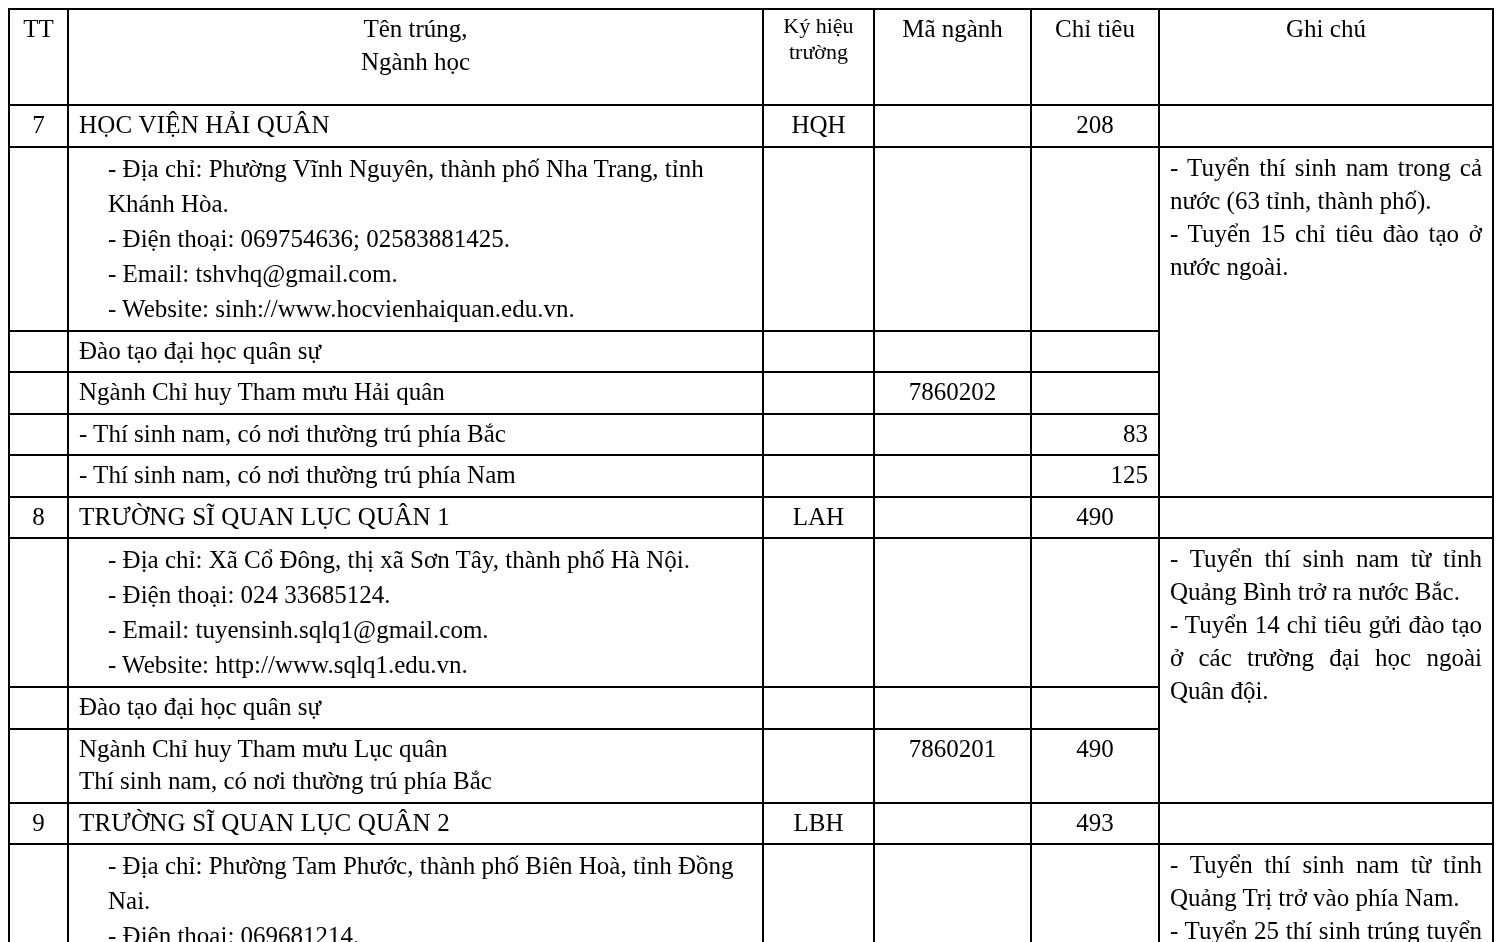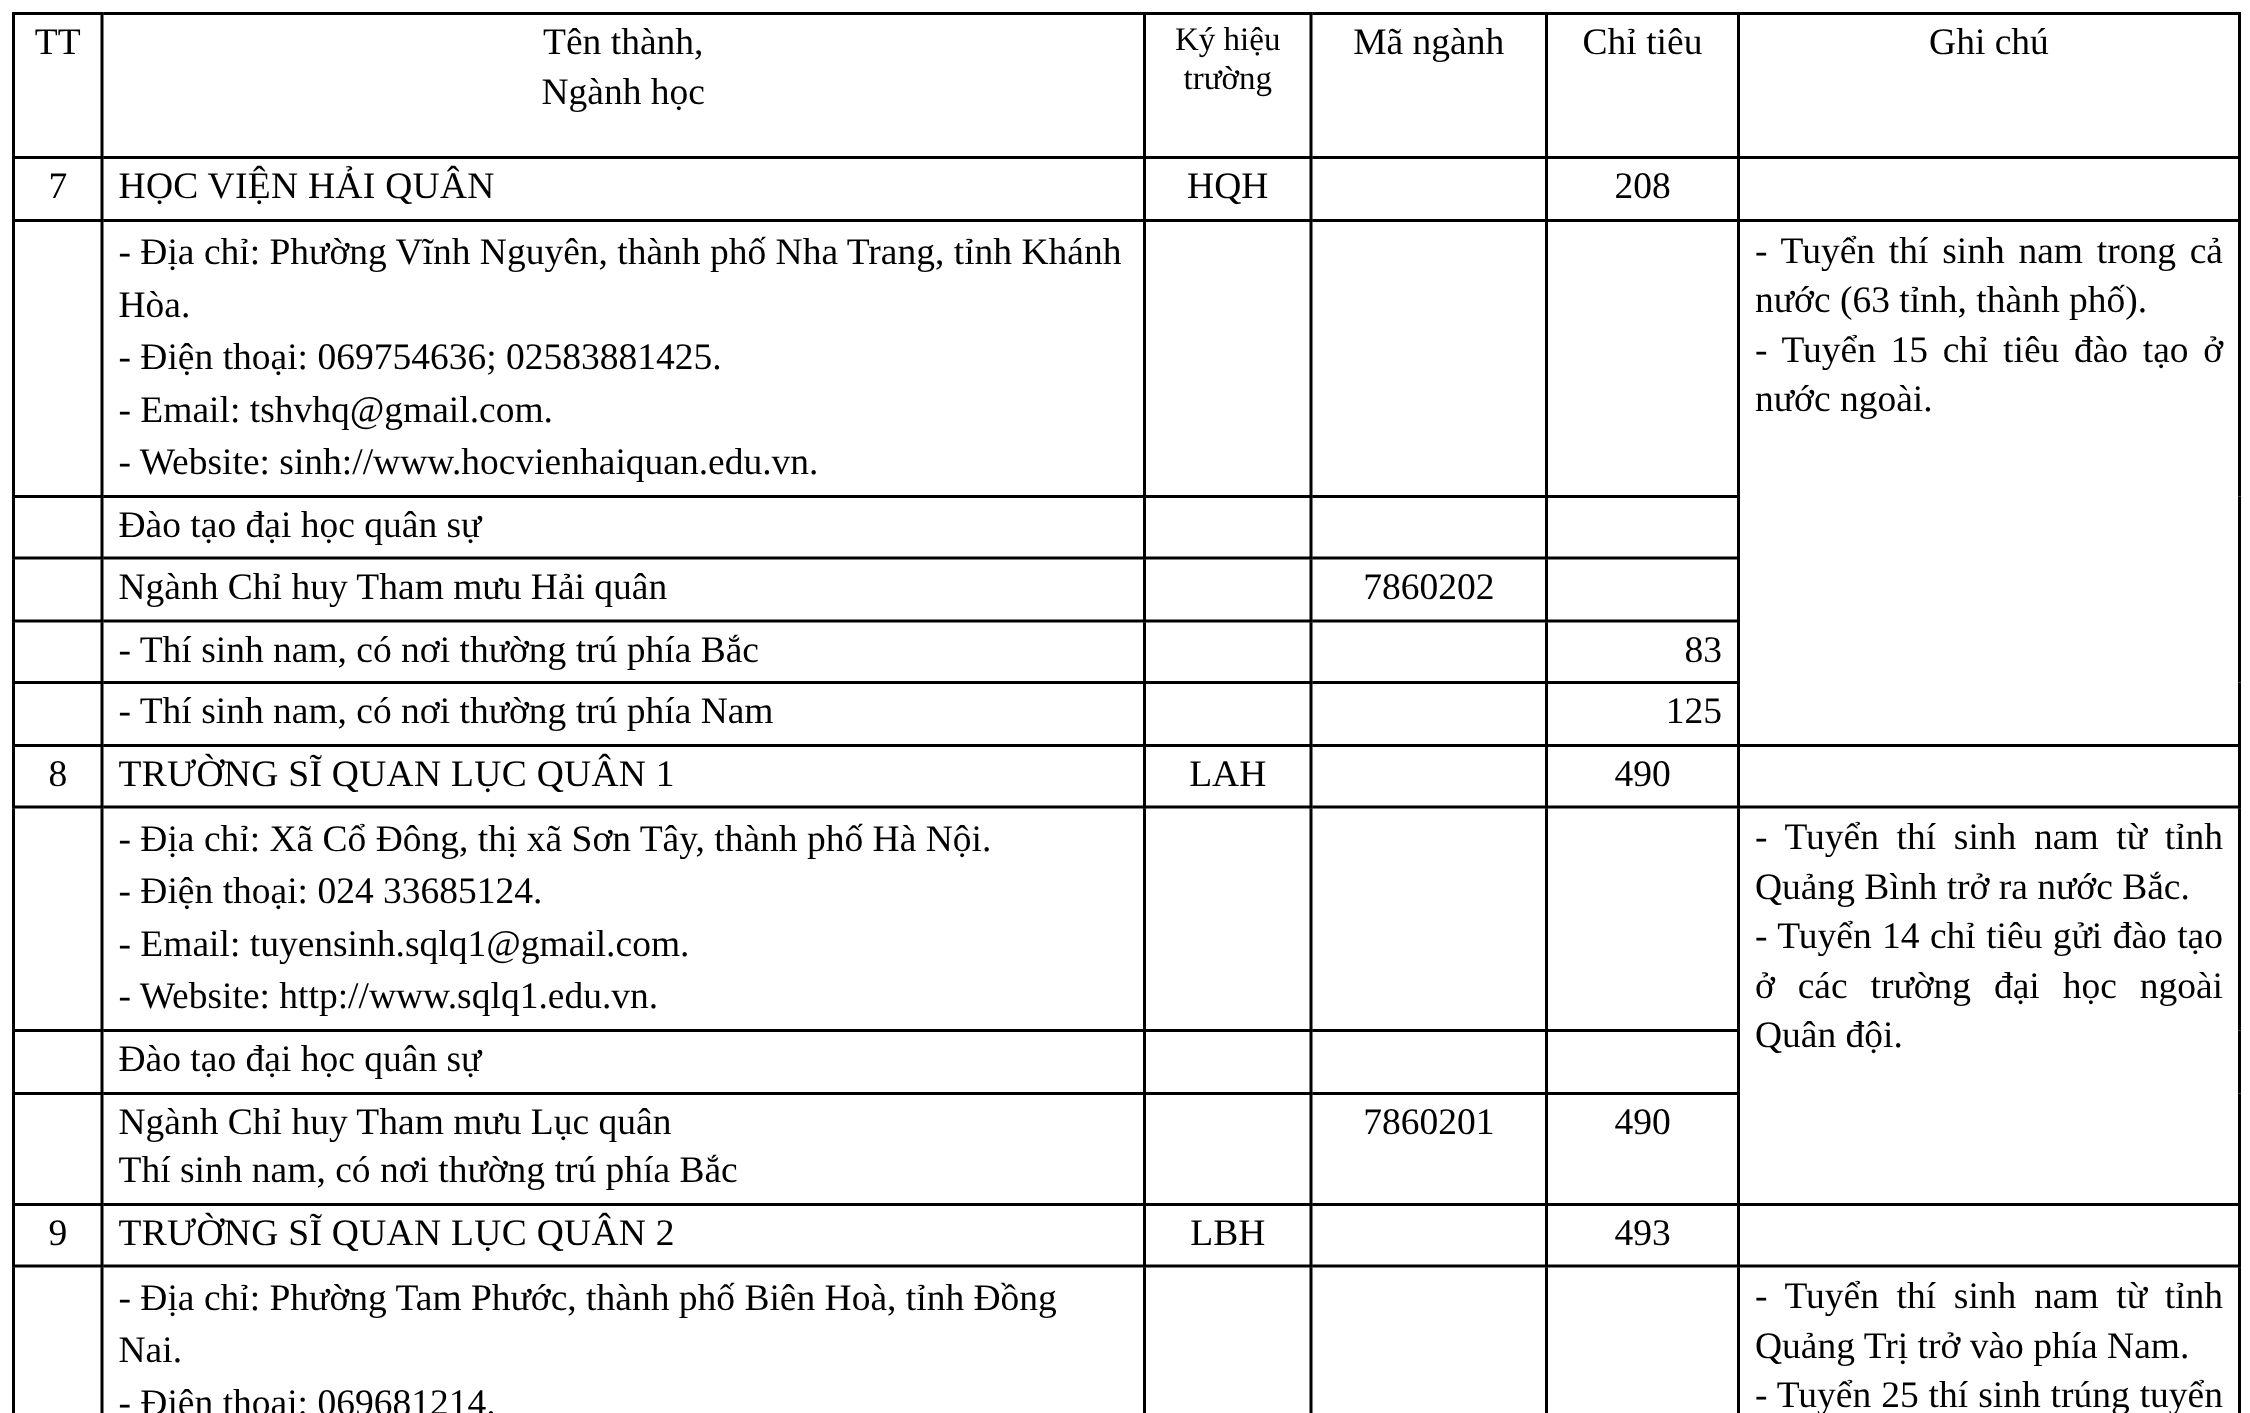--- a/index.html
+++ b/index.html
@@ -66,41 +66,41 @@
   .mid        { vertical-align: middle; }
   .bold       { font-weight: bold; }
   .school-ttl { font-weight: bold; letter-spacing: 0.2px; }
   .sect-ttl   { font-weight: normal; }
   .just       { text-align: justify; text-align-last: left; margin-top: 32px; }
   .note-cell  { line-height: 1.32; }
 
   .row-title td { height: 36px; }
   .line { display: block; }
   .contact-block { line-height: 1.40; }
-  .contact-block .line { white-space: normal; }
+  .contact-block .line { white-space: normal; margin-left: 29px; }
 </style>
 </head>
 <body>
 
 <div class="page">
   <table class="admissions">
     <colgroup>
       <col class="c-tt">
         <col class="c-name">
         <col class="c-sym">
       <col class="c-major">
         <col class="c-quota">
         <col class="c-note">
     </colgroup>
 
     <thead>
       <tr>
         <th>TT</th>
         <th>
-          <span class="line">Tên thành,</span>
+          <span class="line">Tên trúng,</span>
           <span class="line">Ngành học</span>
         </th>
         <th class="sym-head">
           <span class="line">Ký hiệu</span>
           <span class="line">trường</span>
         </th>
         <th>Mã ngành</th>
         <th>Chỉ tiêu</th>
         <th>Ghi chú</th>
       </tr>

